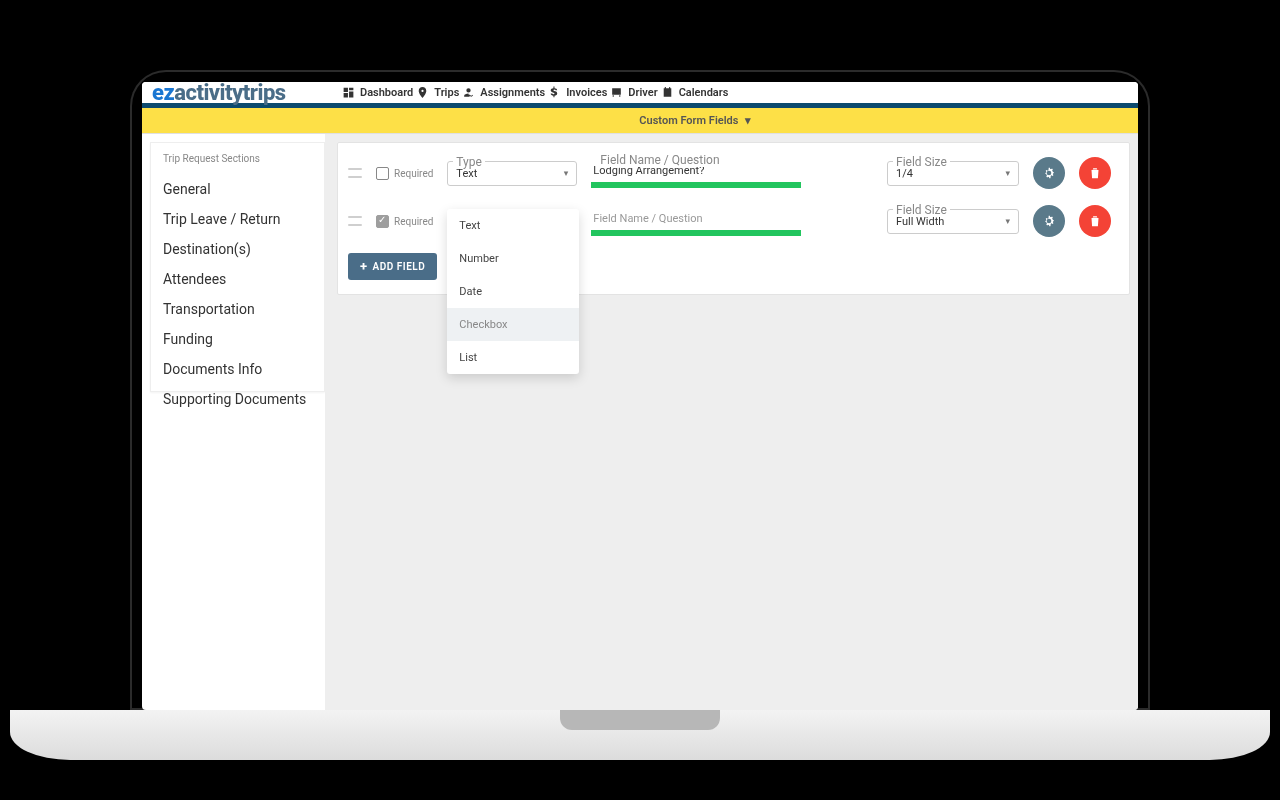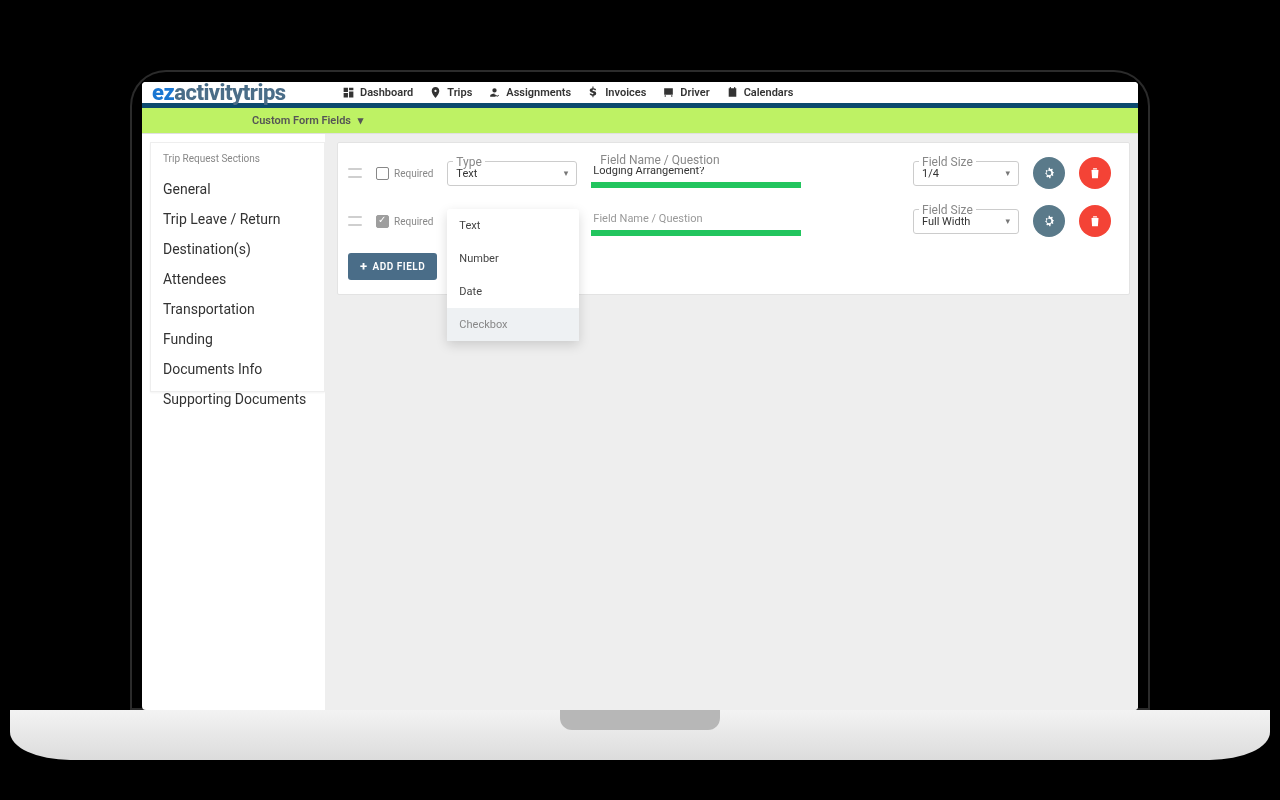--- a/index.html
+++ b/index.html
@@ -54,34 +54,35 @@
 }
 .logo {
   width: 200px;
   padding-left: 10px;
   font-size: 22px;
   font-weight: 800;
   letter-spacing: -0.5px;
 }
 .logo .ez { color: #1976d2; }
 .logo .rest { color: #4a6d88; }
-.nav { display: flex; gap: 16px; align-items: center; text-align: right; }
+.nav { display: flex; gap: 3px; align-items: center; text-align: right; }
 .nav-item { display: flex; align-items: center; gap: 5px; font-size: 11px; font-weight: 600; color: #333; cursor: pointer; }
 .nav-item svg, .nav-item .ico { width: 13px; height: 13px; fill: #333; }
 
 .subbar {
   height: 26px;
   padding-left: 110px;
   display: flex;
   align-items: center;
   font-size: 11px;
   font-weight: 600;
   color: #555;
   border-bottom: 1px solid #e0e0e0;
-  background: #bef264;
+  background: #fde047;
+  justify-content: center;
 }
 .subbar .caret { margin-left: 4px; }
 
 .body-area {
   display: flex;
   height: calc(100% - 52px);
   justify-content: flex-end;
 }
 .sidebar {
   width: 175px;
@@ -133,21 +134,21 @@
 .input-wrap.flex { flex: 0 0 auto; }
 .floating-label {
   font-size: 12px; color: #888; position: absolute; top: -6px; left: 6px; background: #fff; padding: 0 3px;
 }
 .select-box, .text-input {
   border: 1px solid #ccc; border-radius: 3px; padding: 5px 8px; font-size: 11px; background:#fff;
   display:flex; align-items:center; justify-content:space-between; color:#333;
 }
 .select-box { cursor:pointer; }
 .select-box.w1 { width: 130px; }
-.select-box.w2 { width: 106px; }
+.select-box.w2 { width: 132px; }
 .text-line {
   border: none; border-bottom: 6px solid #22c55e; padding: 5px 2px; font-size: 11px; width: 210px;
   background: transparent; color:#333;
 }
 .text-line.placeholder { color:#999; }
 .caret-down { font-size: 9px; color:#777; }
 
 .icon-btn {
   width: 32px; height: 32px; border-radius: 50%; display:flex; align-items:center; justify-content:center;
   cursor:pointer; color:#fff;
@@ -298,20 +299,21 @@
               <div class="chk checked"></div>
               <span>Required</span>
             </div>
             <div class="input-wrap flex" style="position:relative;">
               <div class="select-box w1" style="visibility:hidden;"></div>
               <div class="dropdown-menu" style="top:-6px;">
                 <div class="dropdown-item">Text</div>
                 <div class="dropdown-item">Number</div>
                 <div class="dropdown-item">Date</div>
                 <div class="dropdown-item hover">Checkbox</div>
+                <div class="dropdown-item">List</div>
               </div>
             </div>
             <div class="input-wrap" style="flex:1;">
               <div class="text-line placeholder">Field Name / Question</div>
             </div>
             <div class="input-wrap flex">
               <div class="floating-label">Field Size</div>
               <div class="select-box w2">
                 <span>Full Width</span>
                 <span class="caret-down">▾</span>

